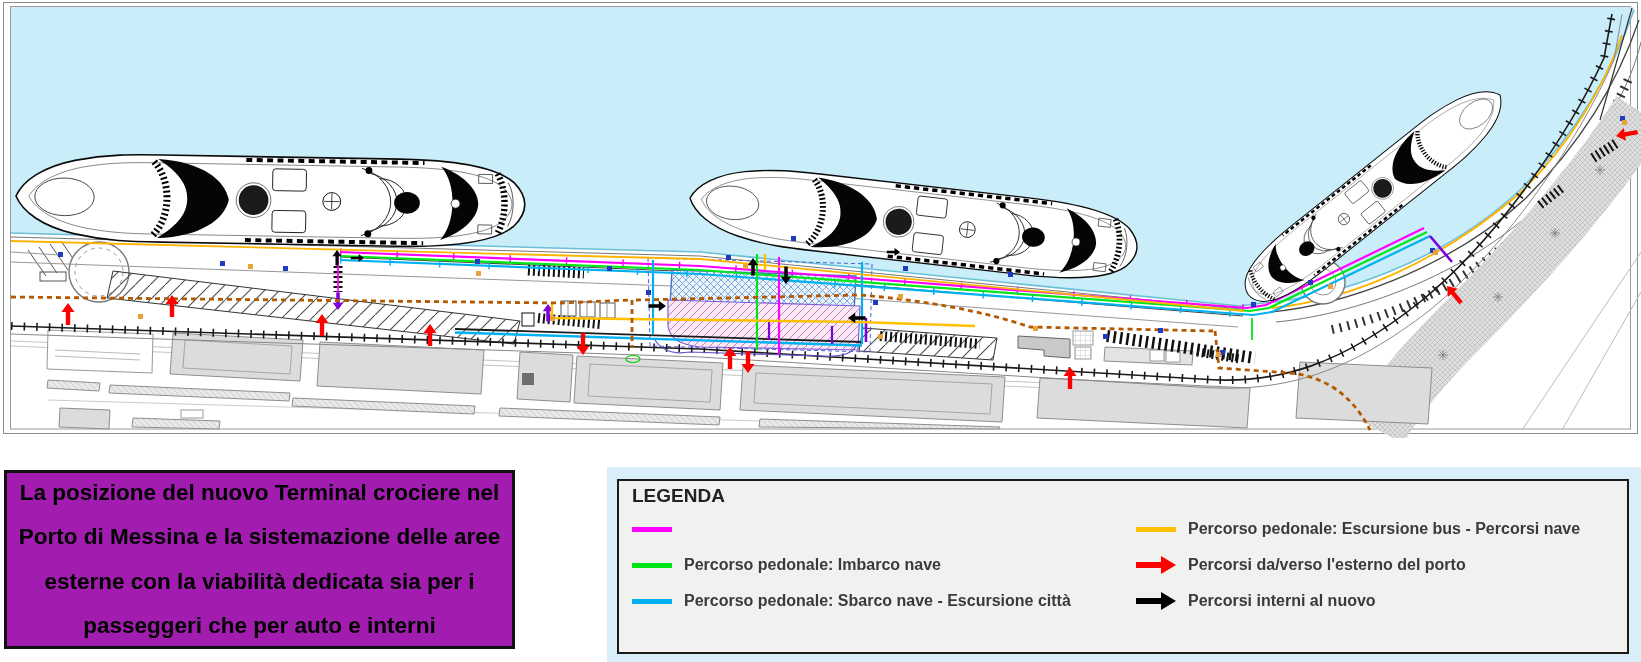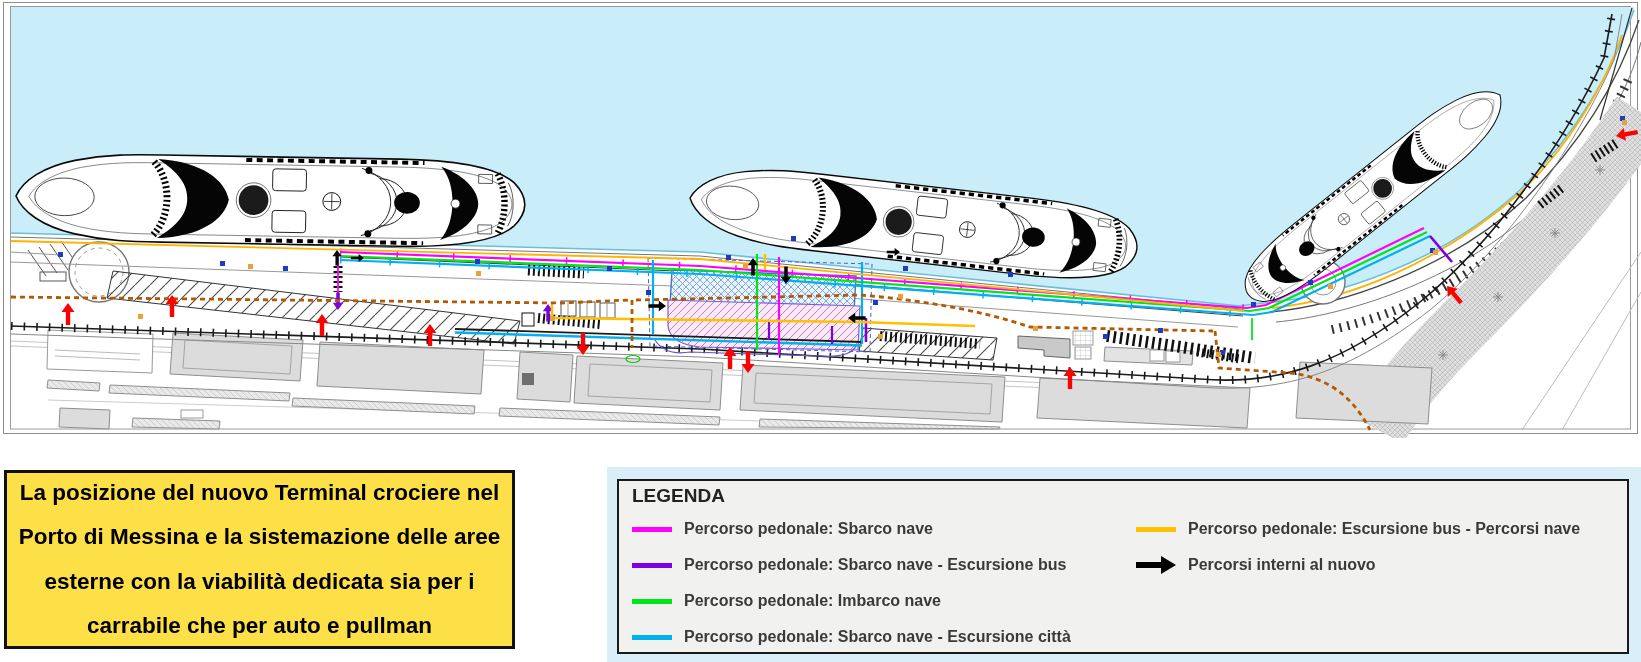--- a/index.html
+++ b/index.html
@@ -2,21 +2,21 @@
 <html><head>
 <meta charset="utf-8">
 <style>
   html,body{margin:0;padding:0;background:#ffffff;}
   #stage{position:relative;width:1641px;height:662px;background:#fff;overflow:hidden;
          font-family:"Liberation Sans","DejaVu Sans",sans-serif;}
   
   #map-wrap{position:absolute;left:0;top:0;width:1641px;height:438px;}
   
   #caption-box{position:absolute;left:4px;top:470px;width:511px;height:179px;
-               border:3px solid #111;background:#fde047;box-sizing:border-box;
+               border:3px solid #111;background:#a21caf;box-sizing:border-box;
                display:flex;flex-direction:column;justify-content:center;}
   #caption-box .cap-line{text-align:center;font-size:22.5px;font-weight:700;color:#000;
                line-height:44.5px;white-space:nowrap;}
   
   #legend-panel{position:absolute;left:607px;top:467px;width:1034px;height:196px;background:#D9EEF8;}
   #legend-box{position:absolute;left:10px;top:12px;width:1012px;height:175px;
               border:2px solid #1a1a1a;background:#F1F1EF;box-sizing:border-box;}
   #legend-title{position:absolute;left:13px;top:4px;font-size:19px;font-weight:700;color:#222;}
   .legend-col{position:absolute;top:30px;}
   #legend-col-left{left:13px;width:480px;}
@@ -306,39 +306,32 @@
           <rect x="898" y="294" width="5" height="5"></rect>
     </g>
     <ellipse cx="633" cy="359" rx="7" ry="3.5" fill="none" stroke="#00D000" stroke-width="1.2"></ellipse>
   </svg>
   </div>
 
   <div id="caption-box">
     <div class="cap-line">La posizione del nuovo Terminal crociere nel</div>
     <div class="cap-line">Porto di Messina e la sistemazione delle aree</div>
     <div class="cap-line">esterne con la viabilità dedicata sia per i</div>
-    <div class="cap-line">carrabile che per auto e pullman</div>
+    <div class="cap-line">passeggeri che per auto e interni</div>
   </div>
 
   <div id="legend-panel">
     <div id="legend-box">
       <div id="legend-title">LEGENDA</div>
 
       <div class="legend-col" id="legend-col-left">
         <div class="legend-row">
           <span class="swatch" style="color: rgb(255, 0, 255);">
               <i class="bar"></i>
             </span>
-          <span class="legend-label">Percorso pedonale: Sbarco nave</span>
-        </div>
-        <div class="legend-row">
-          <span class="swatch" style="color: rgb(126, 0, 224);">
-              <i class="bar"></i>
-            </span>
-          <span class="legend-label">Percorso pedonale: Sbarco nave - Escursione bus</span>
         </div>
         <div class="legend-row">
           <span class="swatch" style="color: rgb(0, 230, 25);">
               <i class="bar"></i>
             </span>
           <span class="legend-label">Percorso pedonale: Imbarco nave</span>
         </div>
         <div class="legend-row">
           <span class="swatch" style="color: rgb(0, 176, 240);">
               <i class="bar"></i>
@@ -346,20 +339,27 @@
           <span class="legend-label">Percorso pedonale: Sbarco nave - Escursione città</span>
         </div>
       </div>
 
       <div class="legend-col" id="legend-col-right">
         <div class="legend-row">
           <span class="swatch" style="color: rgb(255, 192, 0);">
               <i class="bar"></i>
             </span>
           <span class="legend-label">Percorso pedonale: Escursione bus - Percorsi nave</span>
+        </div>
+        <div class="legend-row">
+          <span class="swatch" style="color: rgb(255, 0, 0);">
+              <i class="shaft"></i>
+              <i class="head"></i>
+            </span>
+          <span class="legend-label">Percorsi da/verso l'esterno del porto</span>
         </div>
         <div class="legend-row">
           <span class="swatch" style="color: rgb(0, 0, 0);">
               <i class="shaft"></i>
               <i class="head"></i>
             </span>
           <span class="legend-label">Percorsi interni al nuovo</span>
         </div>
       </div>
     </div>

